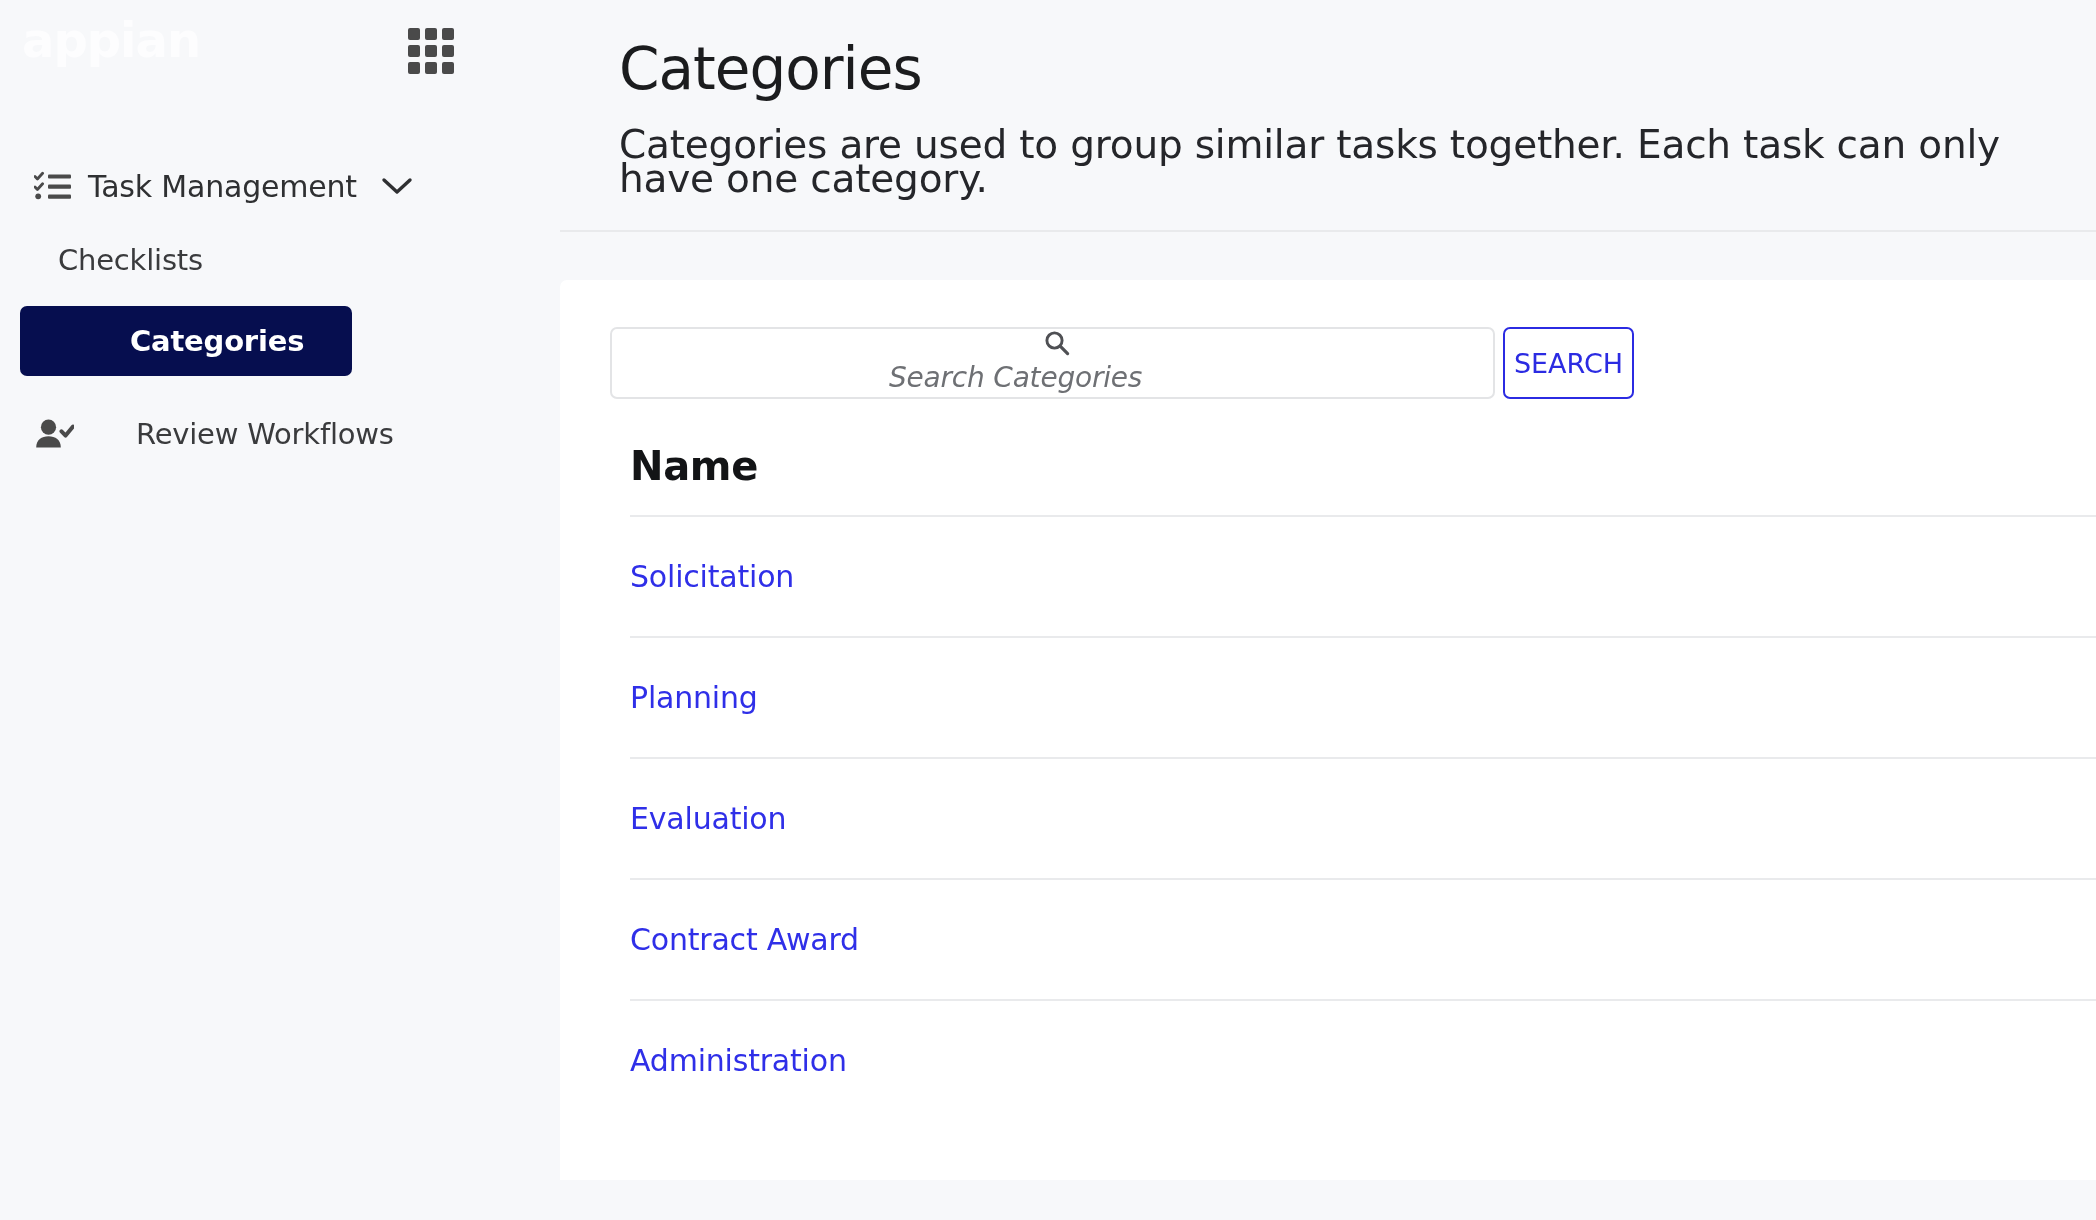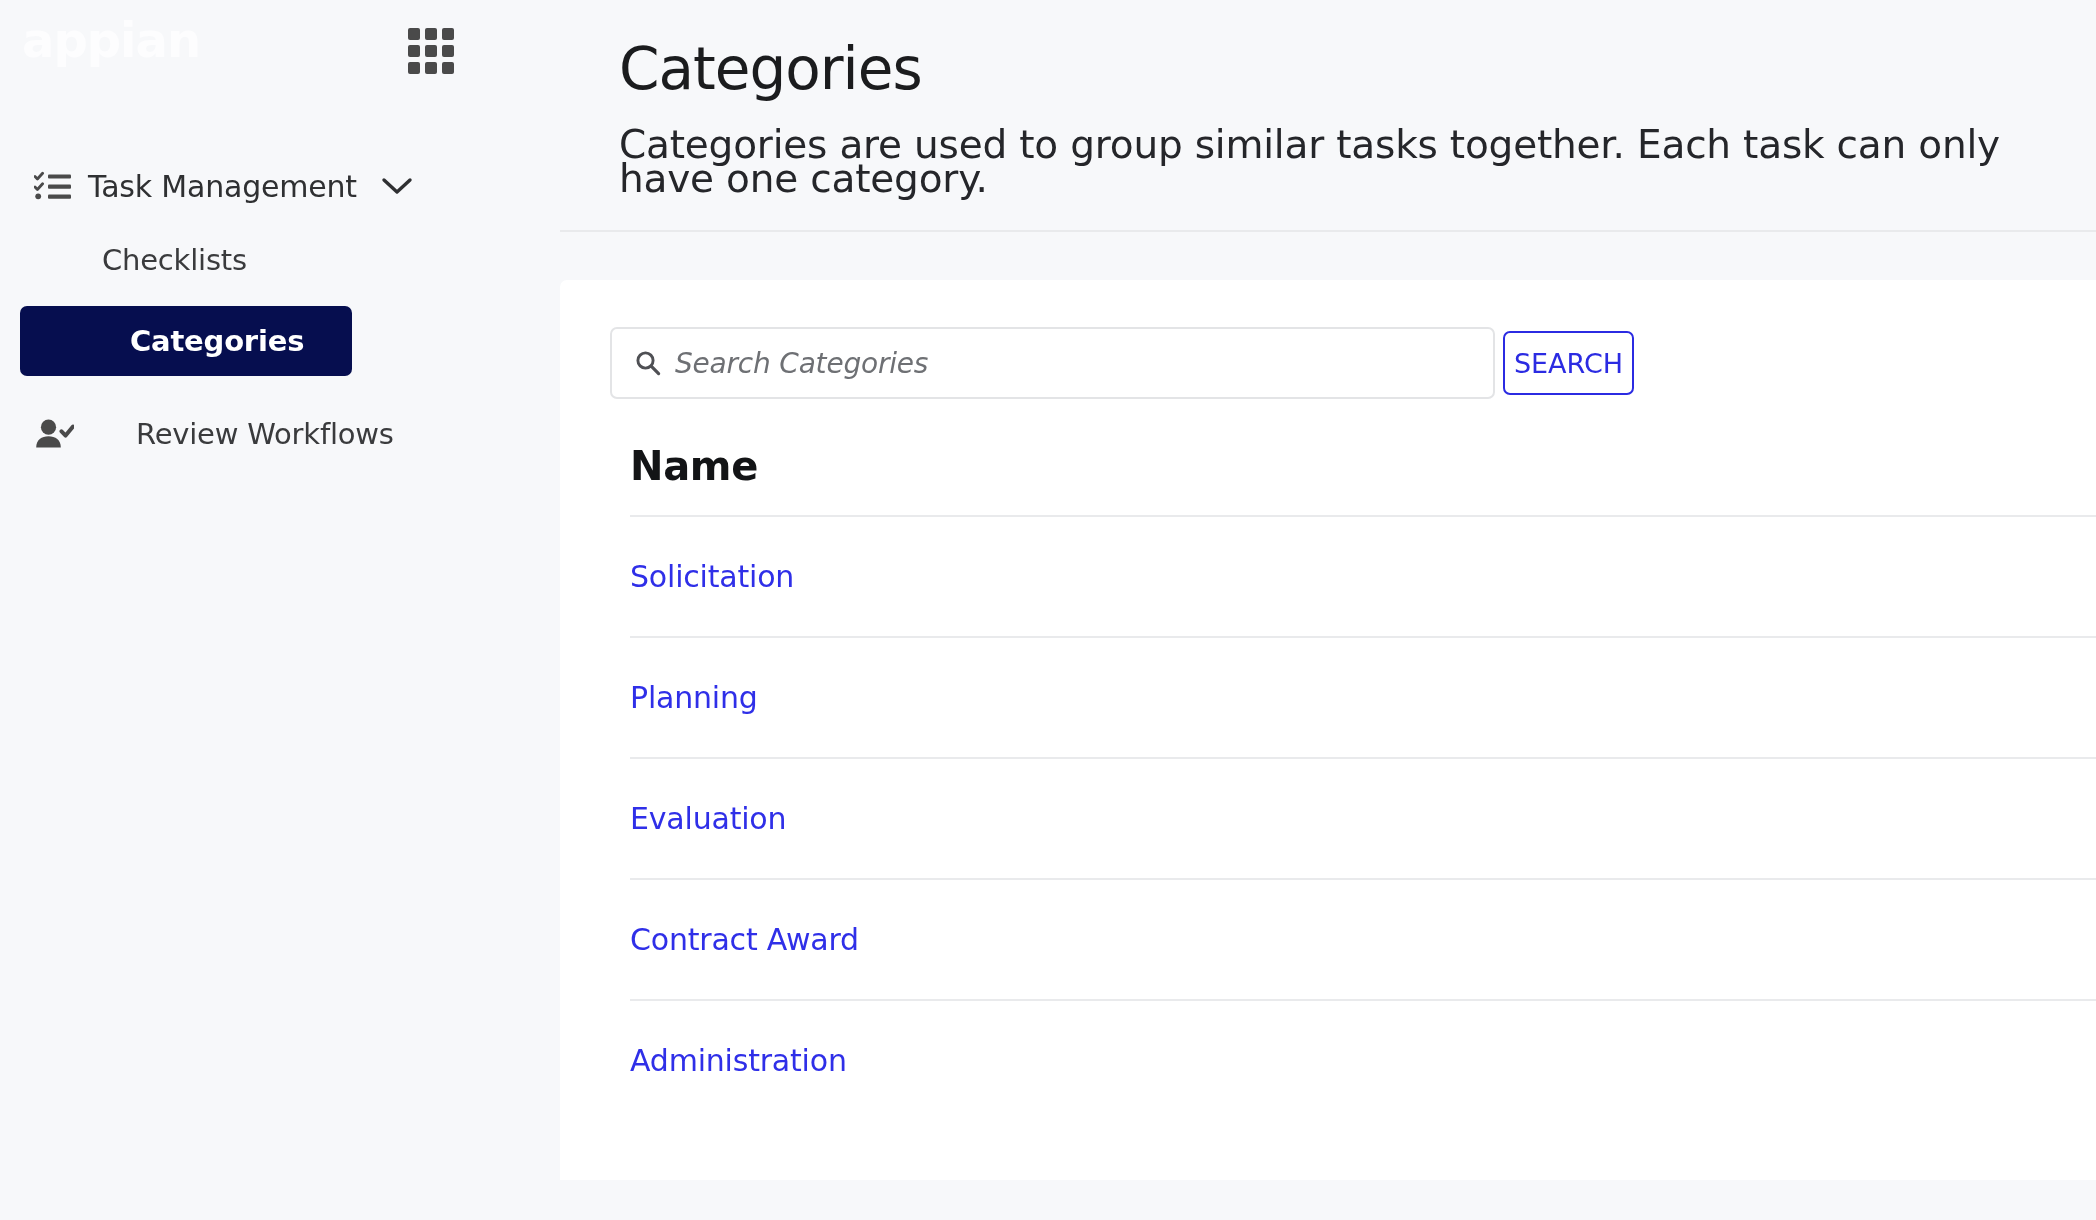--- a/index.html
+++ b/index.html
@@ -96,21 +96,21 @@
     margin-left: 24px;
     display: flex; align-items: center;
   }
 
   .nav-item {
     position: relative;
     display: flex;
     align-items: center;
     height: 64px;
     margin: 14px 0 0 0;
-    padding-left: 102px;
+    padding-left: 58px;
     cursor: pointer;
     border-radius: 8px;
   }
   .nav-item .ni-label {
     font-size: 29px;
     color: #3a3b3d;
     font-family: "DejaVu Sans", sans-serif;
     letter-spacing: -0.2px;
     white-space: nowrap;
   }
@@ -205,20 +205,21 @@
     position: relative;
     width: 885px;
     height: 72px;
     border: 2px solid #e3e4e6;
     border-radius: 7px;
     background: #ffffff;
     display: flex;
     align-items: center;
     padding-left: 22px;
     cursor: text;
+    flex-direction: column;
   }
   #search-icon {
     flex: 0 0 28px;
     width: 28px; height: 28px;
     display: flex; align-items: center; justify-content: center;
     margin-right: 13px;
   }
   #search-input {
     flex: 1 1 auto;
     border: none;
@@ -230,21 +231,21 @@
     letter-spacing: -0.2px;
     height: 60px;
   }
   #search-input::placeholder {
     color: #6e7074;
     font-style: italic;
   }
   #search-button {
     margin-left: 8px;
     width: 131px;
-    height: 64px;
+    height: 72px;
     border: 2px solid #2B2BE2;
     border-radius: 7px;
     background: #ffffff;
     color: #2B2BE2;
     font-size: 27px;
     font-family: "DejaVu Sans", sans-serif;
     letter-spacing: 0px;
     font-weight: 400;
     cursor: pointer;
     display: flex;

